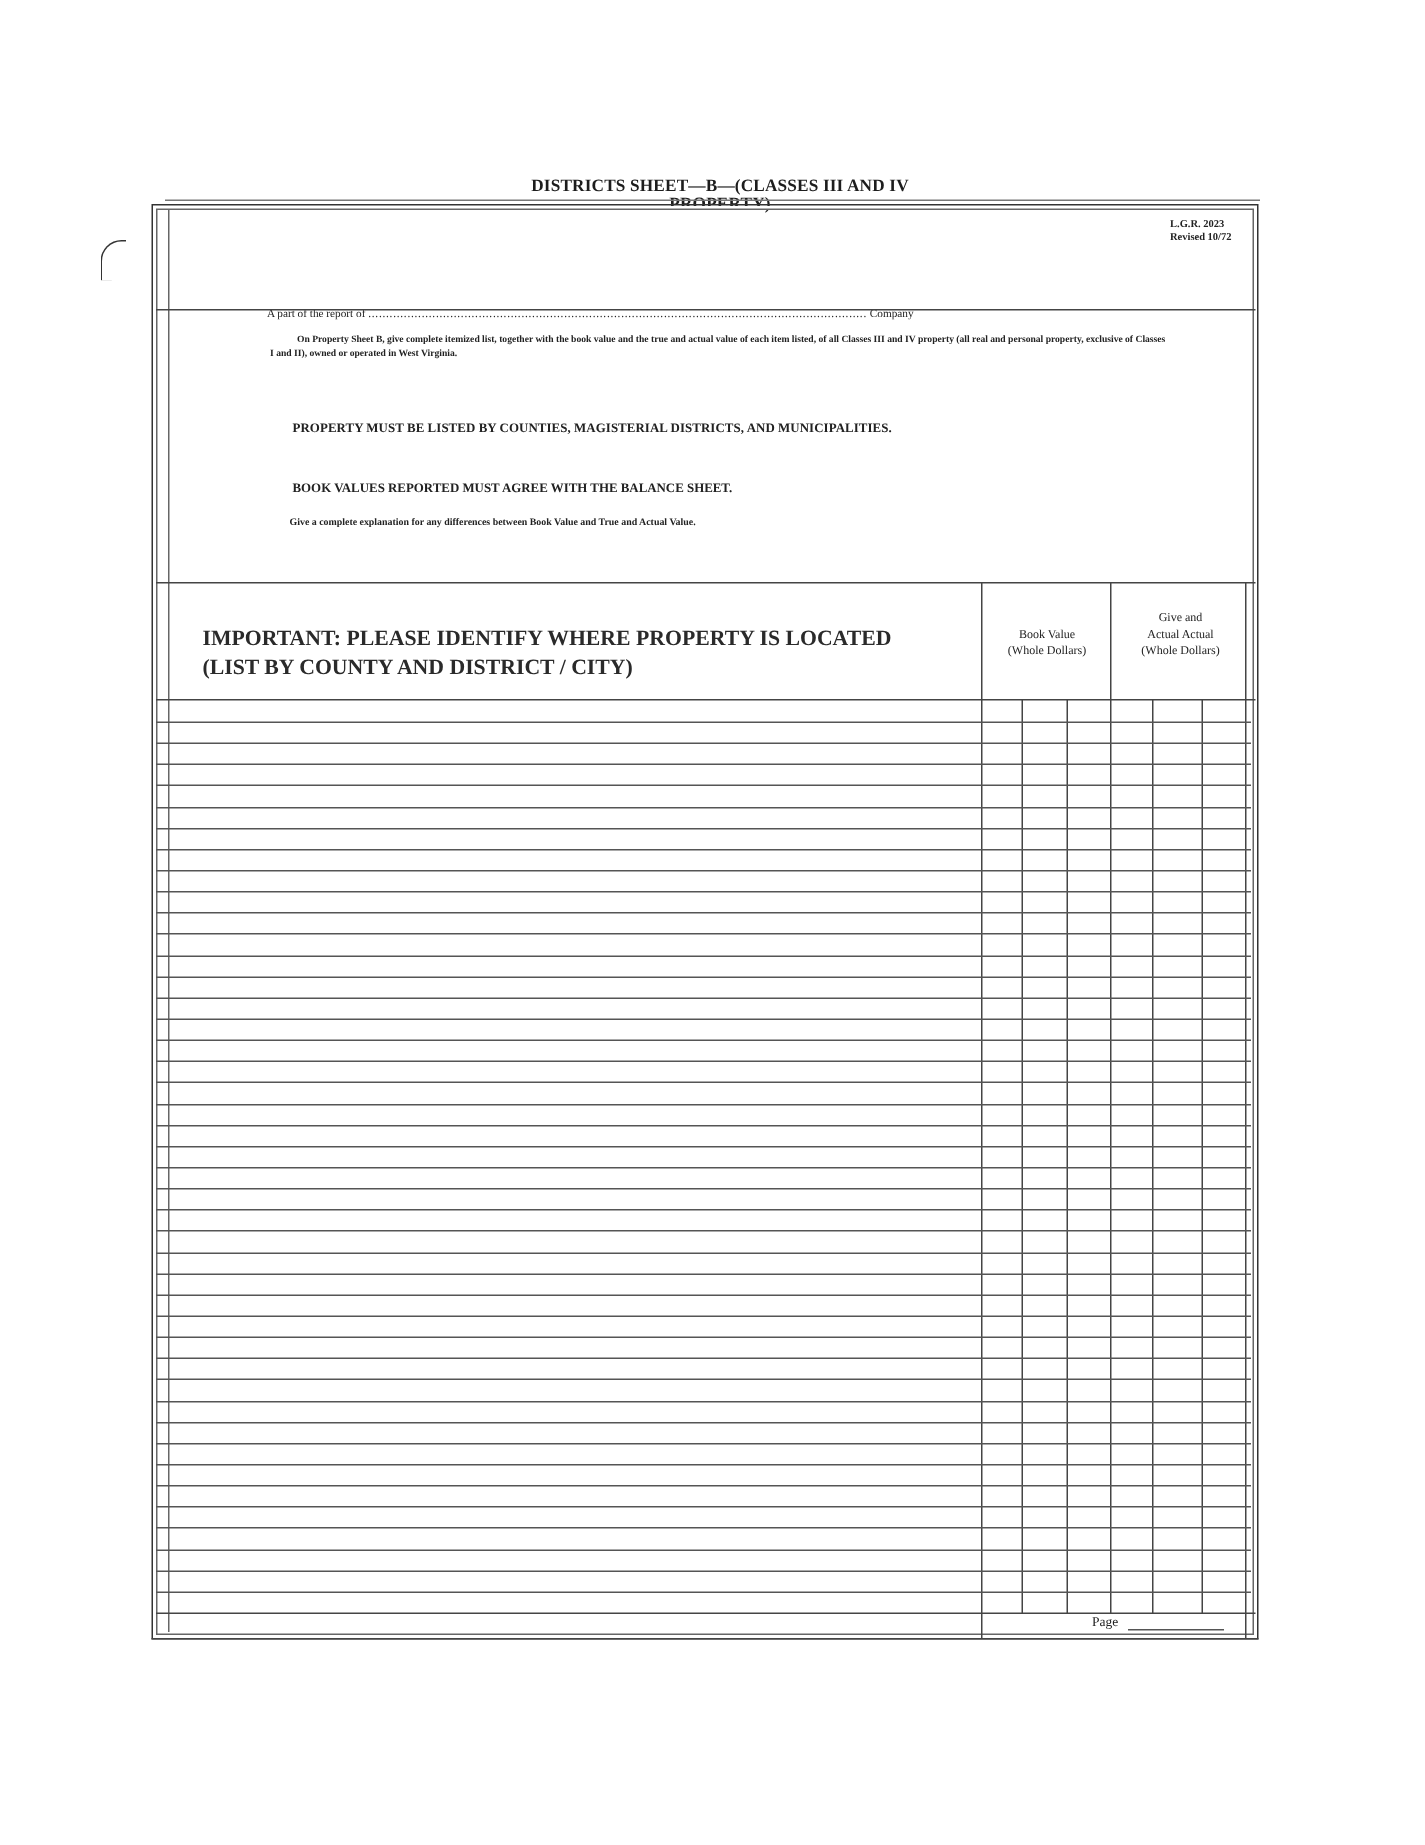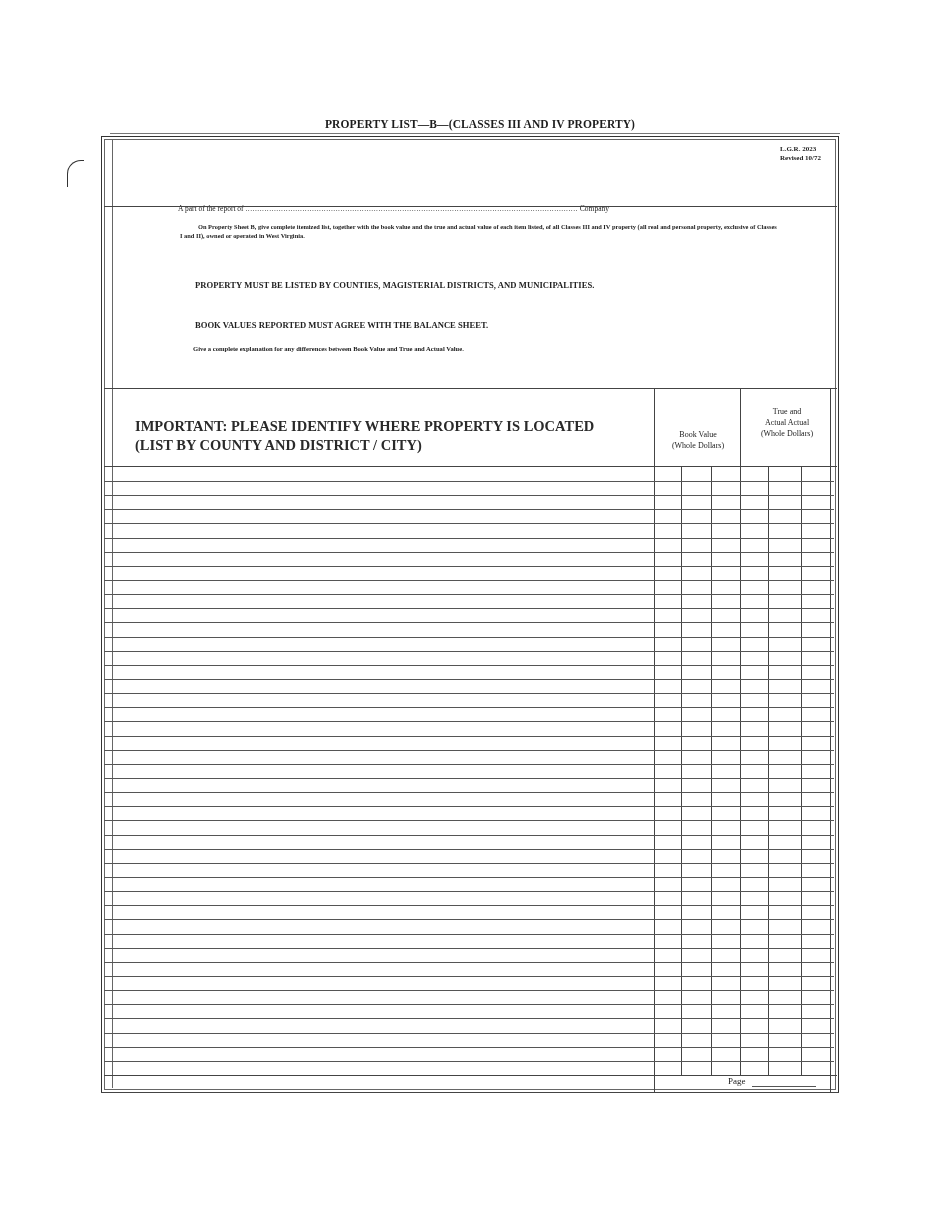--- a/index.html
+++ b/index.html
@@ -26,21 +26,21 @@
     .row-line { left:104px; width:730px; height:0; border-top:1px solid #555; }
     .page-label { left:728px; top:1076px; font-size:9px; color:#222;text-align:center; }
     .page-blank { left:752px; top:1086px; width:64px; height:0; border-top:1px solid #555; }
     .mark { left:67px; top:160px; width:16px; height:26px; border-left:1.5px solid #333; border-top:1.5px solid #333; border-radius:14px 0 0 0; }
   </style>
 </head>
 <body>
 
 <div class="abs mark"></div>
 
-<div class="abs title">PROPERTY LIST—B—(CLASSES III AND IV PROPERTY)</div>
+<div class="abs title">DISTRICTS SHEET—B—(CLASSES III AND IV PROPERTY)</div>
 <div class="abs title-rule"></div>
 
 <div class="abs outer"></div>
 <div class="abs outer2"></div>
 
 <div class="abs form-code">
   <div>L.G.R. 2023</div>
   <div>Revised 10/72</div>
 </div>
 
@@ -59,27 +59,27 @@
 
 <div class="abs explain">Give a complete explanation for any differences between Book Value and True and Actual Value.</div>
 
 <div class="abs hr" style="left:104px; top:388px; width:733px;"></div>
 
 <div class="abs important">
   <span class="l1">IMPORTANT:   PLEASE IDENTIFY WHERE PROPERTY IS LOCATED</span>
   <span>(LIST BY COUNTY AND DISTRICT / CITY)</span>
 </div>
 
-<div class="abs col-head" style="left:656px; top:417px; width:84px;margin-top:12px;">
+<div class="abs col-head" style="left:656px; top:417px; width:84px;">
   <div>Book Value</div>
   <div>(Whole Dollars)</div>
 </div>
 
 <div class="abs col-head" style="left:742px; top:406px; width:90px;">
-  <div>True and</div>
+  <div>Give and</div>
   <div>Actual Actual</div>
   <div>(Whole Dollars)</div>
 </div>
 
 <div class="abs hr" style="left:104px; top:466px; width:733px;"></div>
 
 <div class="abs vline" style="left:654px; top:388px; height:704px;"></div>
 <div class="abs vline" style="left:740px; top:388px; height:688px;"></div>
 <div class="abs vline" style="left:830px; top:388px; height:704px;"></div>
 

